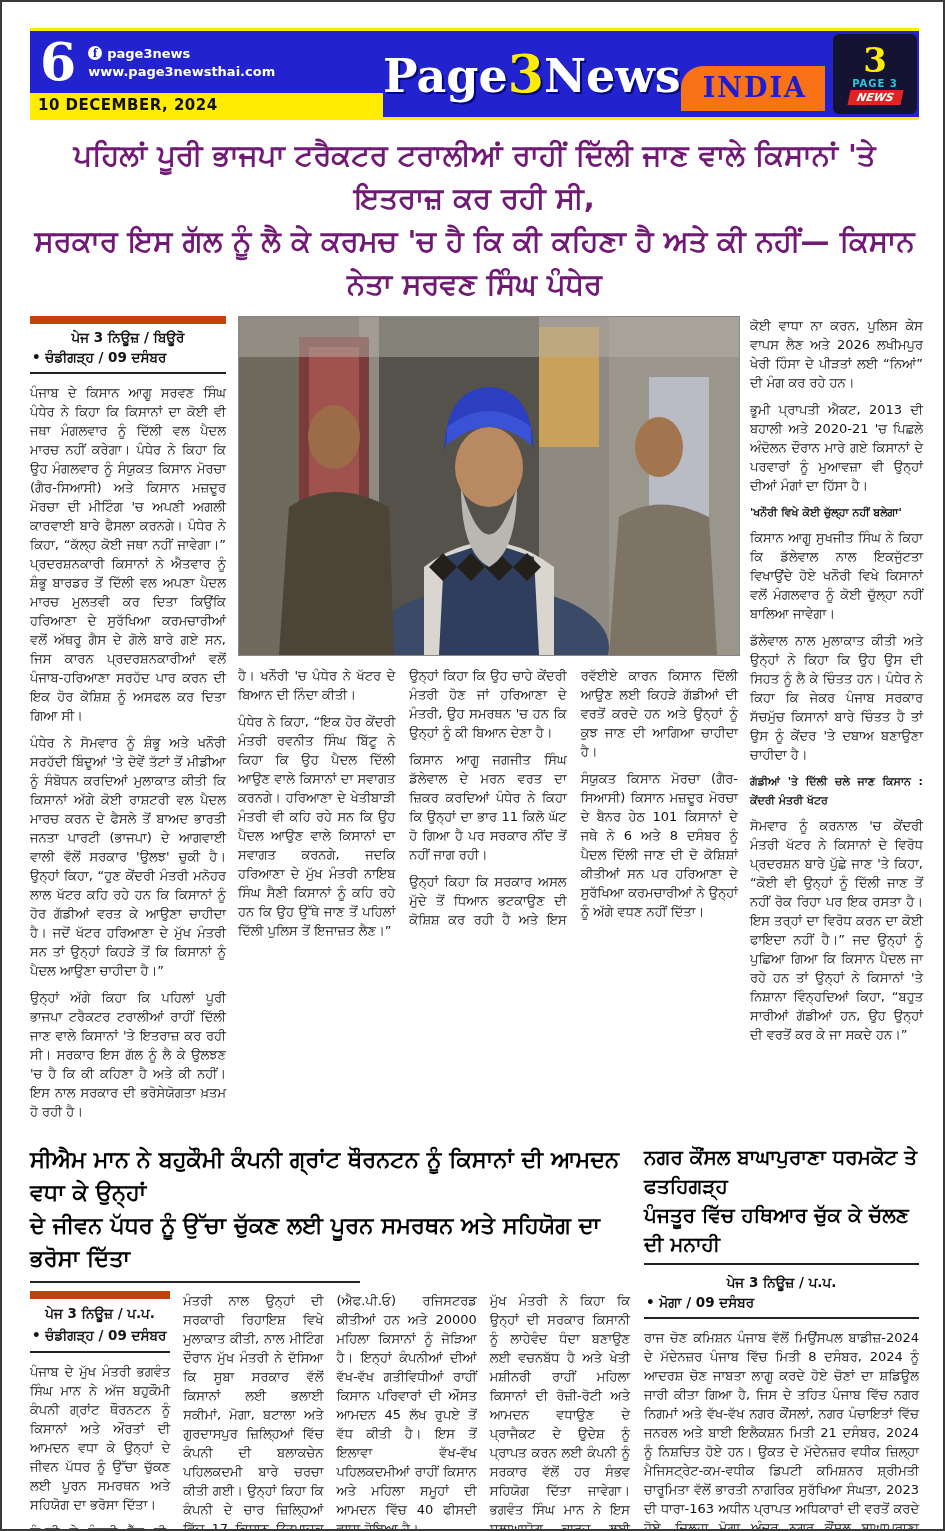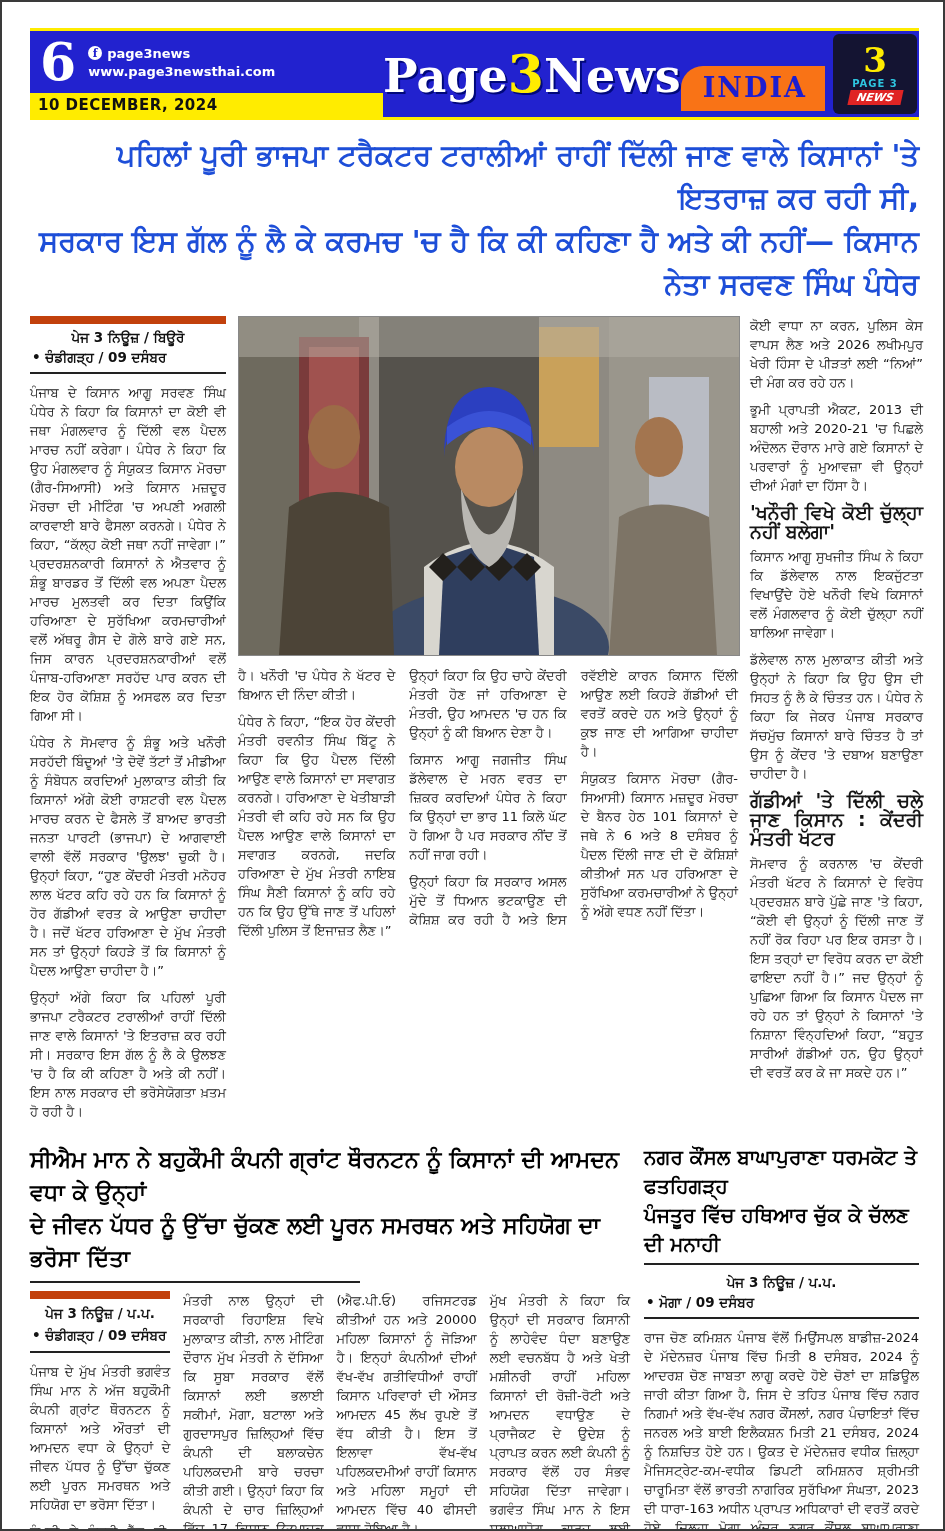--- a/index.html
+++ b/index.html
@@ -38,32 +38,32 @@
   }
   .badge{
     width:88px;background:#141432;display:flex;flex-direction:column;align-items:center;justify-content:center;gap:1px;
     border-radius:6px;margin:3px 2px 3px 8px;
   }
   .badge .b3{color:#ffec00;font-size:34px;font-weight:bold;line-height:1;font-family:"DejaVu Serif",serif;}
   .badge .bp{color:#2ec6e0;font-size:10px;font-weight:bold;letter-spacing:1px;}
   .badge .bn{background:#e02424;color:#fff;font-style:italic;font-weight:bold;font-size:11px;padding:1px 8px;transform:skewX(-12deg);}
 
   
-  .lead-headline{margin:14px 0 10px 0;text-align:right;font-weight:bold;color:#1d4ed8;}
+  .lead-headline{margin:14px 0 10px 0;text-align:center;font-weight:bold;color:#701a75;}
   .lead-headline div{font-size:29px;line-height:43px;}
   .sec-headline{font-weight:bold;color:#000;}
   .rule{border:0;border-top:2px solid #222;margin:4px 0 0 0;}
 
   .byline{border-top:8px solid #c2410c;border-bottom:2px solid #222;padding:5px 2px 6px 2px;margin-bottom:9px;}
   .byline .src{text-align:center;font-weight:bold;font-size:13.5px;}
   .byline .dl{font-weight:bold;font-size:13.5px;margin-top:3px;}
 
   .body-txt{font-size:13px;line-height:19px;text-align:justify;color:#151515;}
   .body-txt p{margin:0 0 8px 0;text-indent:0;}
-  .subhead{font-weight:bold;font-size:19px;margin:4px 0 6px 0;}
+  .subhead{font-weight:bold;font-size:11px;margin:4px 0 6px 0;}
 
   
   .sec1{display:flex;gap:12px;margin-top:4px;}
   .sec1 .colL{width:196px;flex:none;}
   .sec1 .colC{width:500px;flex:none;}
   .sec1 .colR{width:173px;flex:none;}
   .photo-main{width:500px;height:338px;border:1px solid #888;display:block;}
   .colC .cols3{margin-top:10px;column-count:3;column-gap:14px;}
 
   
@@ -158,21 +158,21 @@
 
           <ellipse cx="95" cy="120" rx="26" ry="32" fill="#9c6b47"></ellipse>
           <path d="M40 338 L50 190 Q95 160 150 190 L155 338 Z" fill="#4c4437"></path>
           <ellipse cx="420" cy="130" rx="24" ry="30" fill="#a3754f"></ellipse>
           <path d="M370 338 L380 200 Q420 175 470 200 L478 338 Z" fill="#7d7466"></path>
           <rect x="0" y="0" width="500" height="40" fill="#b4b0a6" opacity=".5"></rect>
         </svg>
         <div class="cols3 body-txt">
           <p>ਹੈ। ਖਨੌਰੀ 'ਚ ਪੰਧੇਰ ਨੇ ਖੱਟਰ ਦੇ ਬਿਆਨ ਦੀ ਨਿੰਦਾ ਕੀਤੀ।</p>
           <p>ਪੰਧੇਰ ਨੇ ਕਿਹਾ, “ਇਕ ਹੋਰ ਕੇਂਦਰੀ ਮੰਤਰੀ ਰਵਨੀਤ ਸਿੰਘ ਬਿੱਟੂ ਨੇ ਕਿਹਾ ਕਿ ਉਹ ਪੈਦਲ ਦਿੱਲੀ ਆਉਣ ਵਾਲੇ ਕਿਸਾਨਾਂ ਦਾ ਸਵਾਗਤ ਕਰਨਗੇ। ਹਰਿਆਣਾ ਦੇ ਖੇਤੀਬਾੜੀ ਮੰਤਰੀ ਵੀ ਕਹਿ ਰਹੇ ਸਨ ਕਿ ਉਹ ਪੈਦਲ ਆਉਣ ਵਾਲੇ ਕਿਸਾਨਾਂ ਦਾ ਸਵਾਗਤ ਕਰਨਗੇ, ਜਦਕਿ ਹਰਿਆਣਾ ਦੇ ਮੁੱਖ ਮੰਤਰੀ ਨਾਇਬ ਸਿੰਘ ਸੈਣੀ ਕਿਸਾਨਾਂ ਨੂੰ ਕਹਿ ਰਹੇ ਹਨ ਕਿ ਉਹ ਉੱਥੇ ਜਾਣ ਤੋਂ ਪਹਿਲਾਂ ਦਿੱਲੀ ਪੁਲਿਸ ਤੋਂ ਇਜਾਜ਼ਤ ਲੈਣ।”</p>
-          <p>ਉਨ੍ਹਾਂ ਕਿਹਾ ਕਿ ਉਹ ਚਾਹੇ ਕੇਂਦਰੀ ਮੰਤਰੀ ਹੋਣ ਜਾਂ ਹਰਿਆਣਾ ਦੇ ਮੰਤਰੀ, ਉਹ ਆਮਦਨ 'ਚ ਹਨ ਕਿ ਉਨ੍ਹਾਂ ਨੂੰ ਕੀ ਬਿਆਨ ਦੇਣਾ ਹੈ।</p>
+          <p>ਉਨ੍ਹਾਂ ਕਿਹਾ ਕਿ ਉਹ ਚਾਹੇ ਕੇਂਦਰੀ ਮੰਤਰੀ ਹੋਣ ਜਾਂ ਹਰਿਆਣਾ ਦੇ ਮੰਤਰੀ, ਉਹ ਸਮਰਥਨ 'ਚ ਹਨ ਕਿ ਉਨ੍ਹਾਂ ਨੂੰ ਕੀ ਬਿਆਨ ਦੇਣਾ ਹੈ।</p>
           <p>ਕਿਸਾਨ ਆਗੂ ਜਗਜੀਤ ਸਿੰਘ ਡੱਲੇਵਾਲ ਦੇ ਮਰਨ ਵਰਤ ਦਾ ਜ਼ਿਕਰ ਕਰਦਿਆਂ ਪੰਧੇਰ ਨੇ ਕਿਹਾ ਕਿ ਉਨ੍ਹਾਂ ਦਾ ਭਾਰ 11 ਕਿਲੋ ਘੱਟ ਹੋ ਗਿਆ ਹੈ ਪਰ ਸਰਕਾਰ ਨੀਂਦ ਤੋਂ ਨਹੀਂ ਜਾਗ ਰਹੀ।</p>
           <p>ਉਨ੍ਹਾਂ ਕਿਹਾ ਕਿ ਸਰਕਾਰ ਅਸਲ ਮੁੱਦੇ ਤੋਂ ਧਿਆਨ ਭਟਕਾਉਣ ਦੀ ਕੋਸ਼ਿਸ਼ ਕਰ ਰਹੀ ਹੈ ਅਤੇ ਇਸ ਰਵੱਈਏ ਕਾਰਨ ਕਿਸਾਨ ਦਿੱਲੀ ਆਉਣ ਲਈ ਕਿਹੜੇ ਗੱਡੀਆਂ ਦੀ ਵਰਤੋਂ ਕਰਦੇ ਹਨ ਅਤੇ ਉਨ੍ਹਾਂ ਨੂੰ ਕੁਝ ਜਾਣ ਦੀ ਆਗਿਆ ਚਾਹੀਦਾ ਹੈ।</p>
           <p>ਸੰਯੁਕਤ ਕਿਸਾਨ ਮੋਰਚਾ (ਗੈਰ-ਸਿਆਸੀ) ਕਿਸਾਨ ਮਜ਼ਦੂਰ ਮੋਰਚਾ ਦੇ ਬੈਨਰ ਹੇਠ 101 ਕਿਸਾਨਾਂ ਦੇ ਜਥੇ ਨੇ 6 ਅਤੇ 8 ਦਸੰਬਰ ਨੂੰ ਪੈਦਲ ਦਿੱਲੀ ਜਾਣ ਦੀ ਦੋ ਕੋਸ਼ਿਸ਼ਾਂ ਕੀਤੀਆਂ ਸਨ ਪਰ ਹਰਿਆਣਾ ਦੇ ਸੁਰੱਖਿਆ ਕਰਮਚਾਰੀਆਂ ਨੇ ਉਨ੍ਹਾਂ ਨੂੰ ਅੱਗੇ ਵਧਣ ਨਹੀਂ ਦਿੱਤਾ।</p>
         </div>
       </div>
 
       <div class="colR">
         <div class="body-txt">
           <p>ਕੋਈ ਵਾਧਾ ਨਾ ਕਰਨ, ਪੁਲਿਸ ਕੇਸ ਵਾਪਸ ਲੈਣ ਅਤੇ 2026 ਲਖੀਮਪੁਰ ਖੇਰੀ ਹਿੰਸਾ ਦੇ ਪੀੜਤਾਂ ਲਈ “ਨਿਆਂ” ਦੀ ਮੰਗ ਕਰ ਰਹੇ ਹਨ।</p>
           <p>ਭੂਮੀ ਪ੍ਰਾਪਤੀ ਐਕਟ, 2013 ਦੀ ਬਹਾਲੀ ਅਤੇ 2020-21 'ਚ ਪਿਛਲੇ ਅੰਦੋਲਨ ਦੌਰਾਨ ਮਾਰੇ ਗਏ ਕਿਸਾਨਾਂ ਦੇ ਪਰਵਾਰਾਂ ਨੂੰ ਮੁਆਵਜ਼ਾ ਵੀ ਉਨ੍ਹਾਂ ਦੀਆਂ ਮੰਗਾਂ ਦਾ ਹਿੱਸਾ ਹੈ।</p>

